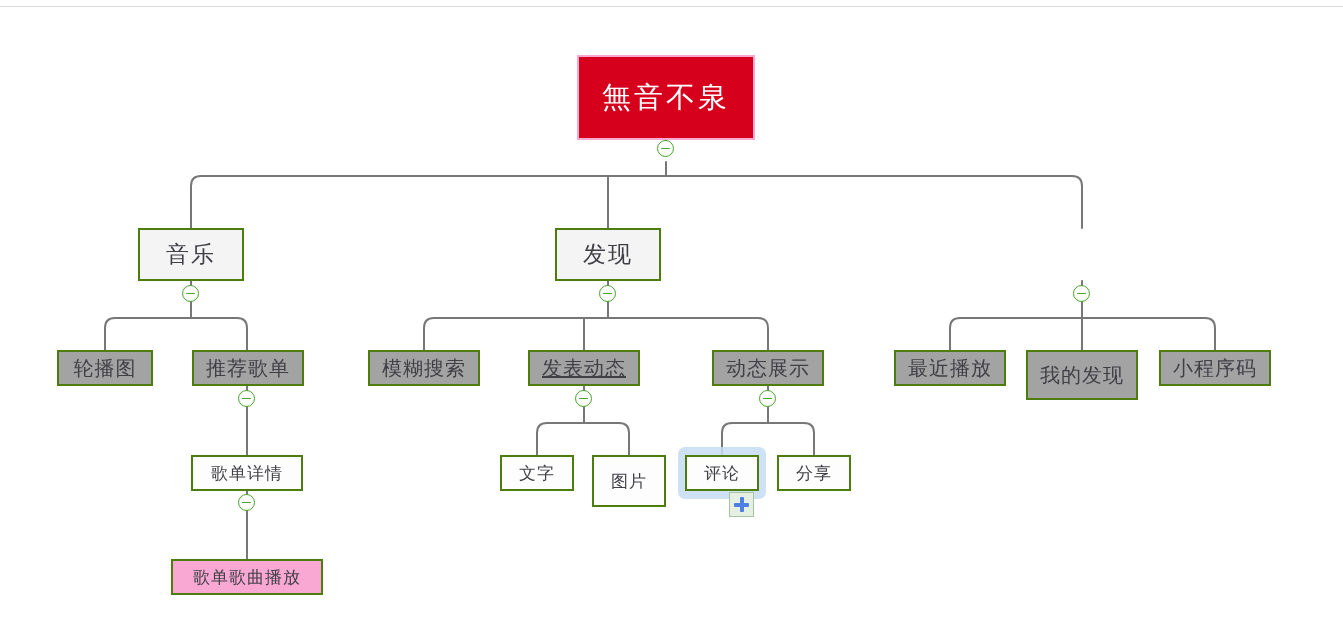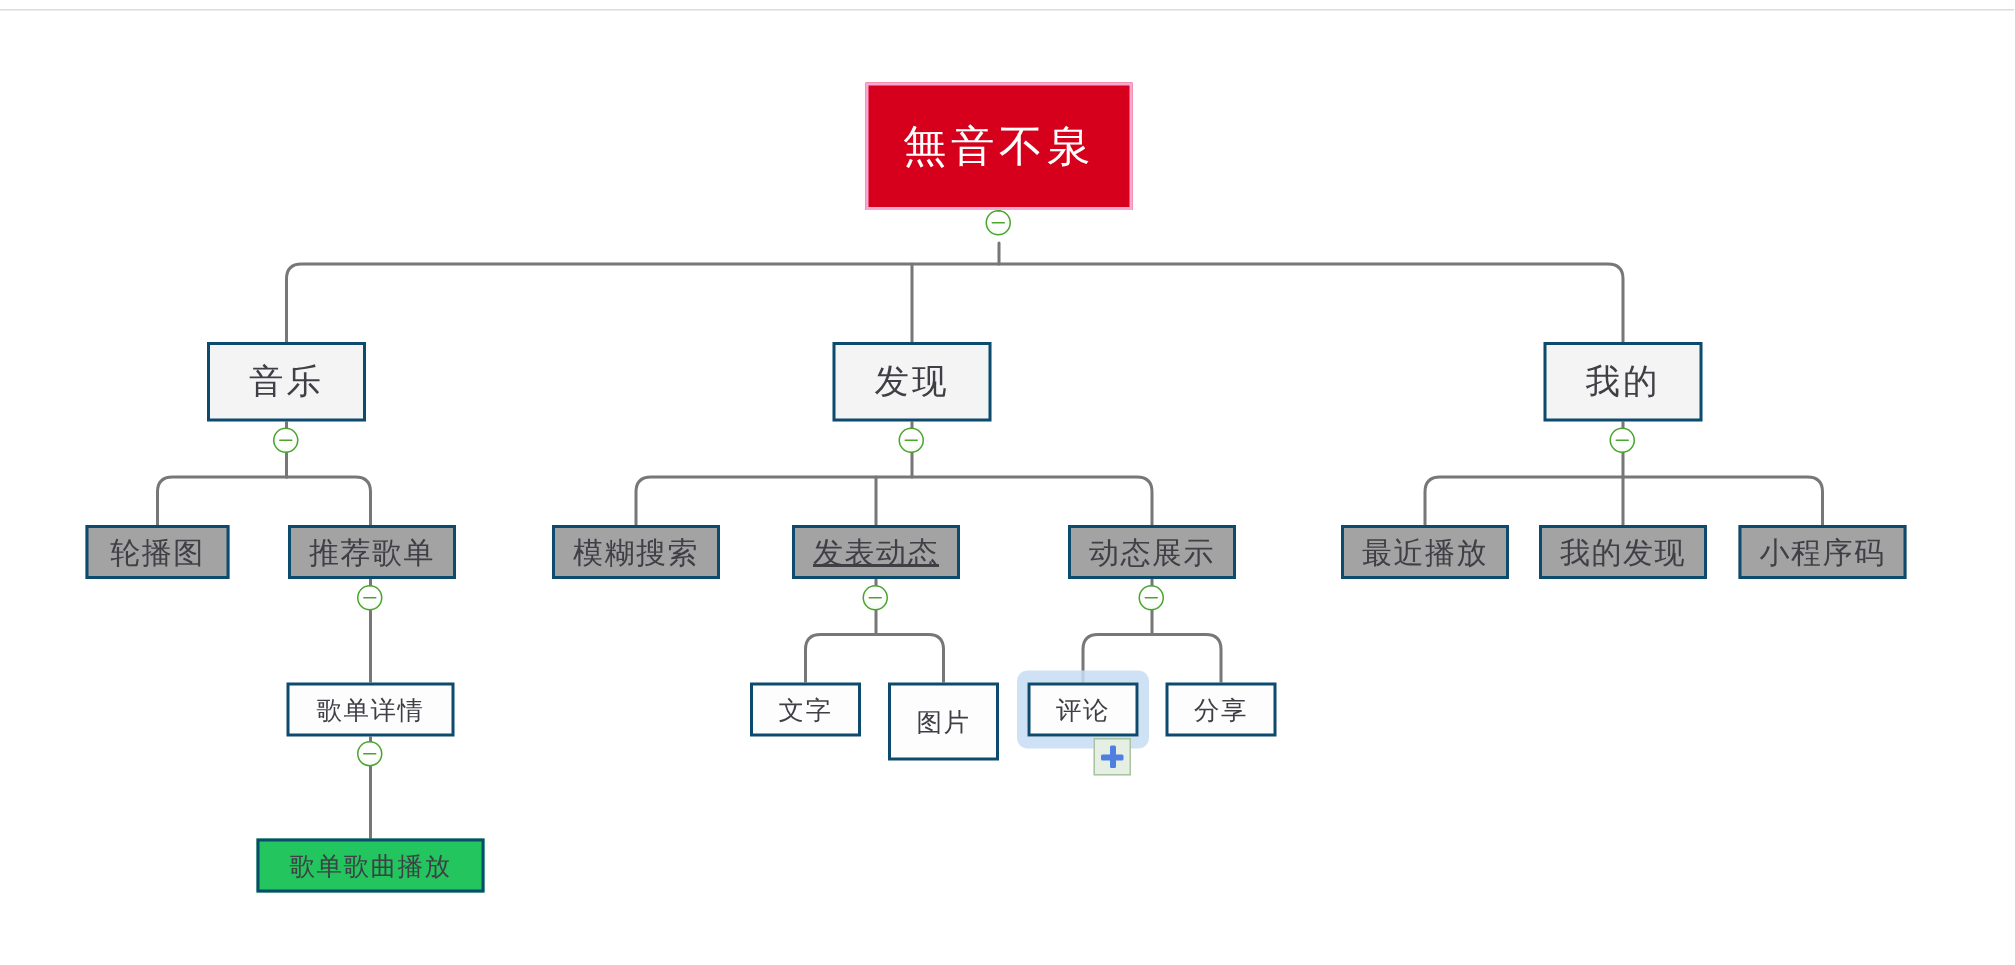--- a/index.html
+++ b/index.html
@@ -37,21 +37,21 @@
     height: 643px;
   }
   
   .node {
     position: absolute;
     box-sizing: border-box;
     display: flex;
     align-items: center;
     justify-content: center;
     background: #f5f5f5;
-    border: 2px solid #0c4a6e;
+    border: 2px solid #4d7c0f;
     color: #3f3f46;
     white-space: nowrap;
     letter-spacing: 1px;
   }
   .node.root {
     background: #d6001c;
     border: 2px solid #f9a8d4;
     color: #ffffff;
     font-size: 29px;
     letter-spacing: 3px;
@@ -65,21 +65,21 @@
     font-size: 20px;
     background: #a3a3a3;
     border-width: 2px;
   }
   .node.level4 {
     font-size: 17px;
     background: #fdfdfd;
   }
   .node.level5 {
     font-size: 17px;
-    background: #22c55e;
+    background: #f9a8d4;
   }
   
   .sel-halo {
     position: absolute;
     box-sizing: border-box;
     border-radius: 7px;
     background: #c7dcf3;
     opacity: .85;
   }
   
@@ -188,23 +188,20 @@
     <span class="bar"></span>
   </div>
 
   <div class="node level2" style="left:555px; top:228px; width:106px; height:53px;">
     <span>发现</span>
   </div>
   <div class="toggle" style="left:599px; top:285px;">
     <span class="bar"></span>
   </div>
 
-  <div class="node level2" style="left:1029px; top:228px; width:106px; height:53px;">
-    <span>我的</span>
-  </div>
   <div class="toggle" style="left:1073px; top:285px;">
     <span class="bar"></span>
   </div>
 
   <div class="node level3" style="left:57px; top:350px; width:96px; height:36px;">
     <span>轮播图</span>
   </div>
 
   <div class="node level3" style="left:192px; top:350px; width:112px; height:36px;">
     <span>推荐歌单</span>
@@ -258,20 +255,20 @@
     <span class="plus-v"></span>
   </div>
 
   <div class="node level4" style="left:777px; top:455px; width:74px; height:36px;">
     <span>分享</span>
   </div>
 
   <div class="node level3" style="left:894px; top:350px; width:112px; height:36px;">
     <span>最近播放</span>
   </div>
-  <div class="node level3" style="left:1026px; top:350px; width:112px; height:36px;">
+  <div class="node level3" style="left:1026px; top:350px; width:112px; height:50px;">
     <span>我的发现</span>
   </div>
   <div class="node level3" style="left:1159px; top:350px; width:112px; height:36px;">
     <span>小程序码</span>
   </div>
 
 </div>
 
 </body></html>

